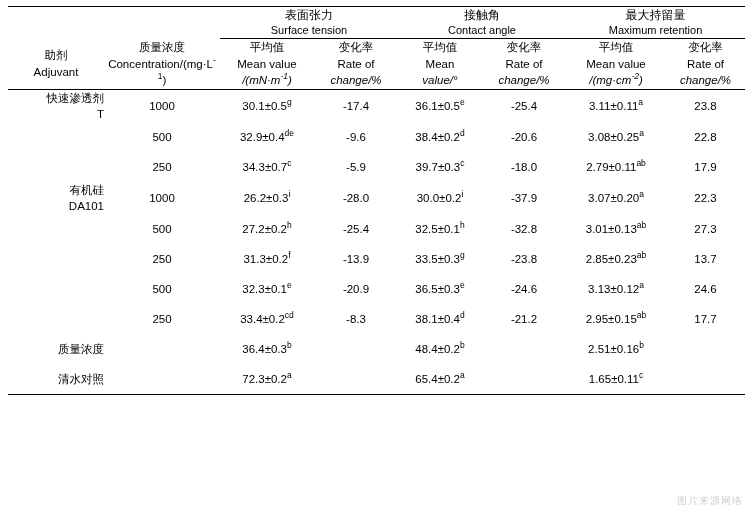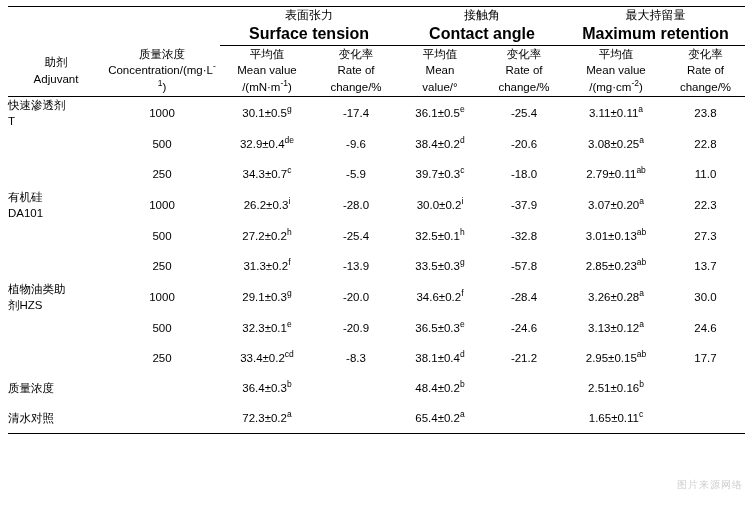--- a/index.html
+++ b/index.html
@@ -38,22 +38,21 @@
     padding-bottom: 3px;
     padding-top: 2px;
     line-height: 1.35;
   }
   .grouphead .cn {
     display: block;
     font-size: 12px;
   }
   .grouphead .en {
     display: block;
-    font-size: 16px;
-    font-weight: bold;
+    font-size: 11px;
   }
   .rule-top {
     border-top: 1.6px solid #000;
     margin-top: 48px;
   }
   .rule-mid {
     border-top: 1px solid #000;
   }
   .grouprule {
     height: 0;
@@ -67,39 +66,39 @@
   }
   .subhead td {
     text-align: center;
     line-height: 1.45;
     font-size: 11.5px;
     padding-top: 5px;
     padding-bottom: 6px;
   }
   .subhead .cn { display: block; }
   .subhead .en { display: block; }
-  .subhead .unit { display: block; }
+  .subhead .unit { display: block; font-style: italic; }
   tbody td {
     text-align: center;
     height: 30px;
     font-size: 11.5px;
   }
   tbody td.first {
-    text-align: left;
+    text-align: right;
     line-height: 1.4;
   }
   sup {
     font-size: 8.5px;
     vertical-align: super;
     line-height: 0;
   }
   .watermark {
     position: absolute;
     right: 10px;
-    bottom: 20px;
+    bottom: 4px;
     font-size: 10px;
     color: #cfcfcf;
     letter-spacing: 1px;
     user-select: none;
   }
 </style>
 </head>
 <body>
 
 <div class="sheet">
@@ -211,21 +210,21 @@
           <td>22.8</td>
         </tr>
         <tr>
           <td class="first"></td>
           <td>250</td>
           <td>34.3±0.7<sup>c</sup></td>
           <td>-5.9</td>
           <td>39.7±0.3<sup>c</sup></td>
           <td>-18.0</td>
           <td>2.79±0.11<sup>ab</sup></td>
-          <td>11.0</td>
+          <td>17.9</td>
         </tr>
         <tr>
           <td class="first">有机硅<br>DA101</td>
           <td>1000</td>
           <td>26.2±0.3<sup>i</sup></td>
           <td>-28.0</td>
           <td>30.0±0.2<sup>i</sup></td>
           <td>-37.9</td>
           <td>3.07±0.20<sup>a</sup></td>
           <td>22.3</td>
@@ -239,33 +238,23 @@
           <td>-32.8</td>
           <td>3.01±0.13<sup>ab</sup></td>
           <td>27.3</td>
         </tr>
         <tr>
           <td class="first"></td>
           <td>250</td>
           <td>31.3±0.2<sup>f</sup></td>
           <td>-13.9</td>
           <td>33.5±0.3<sup>g</sup></td>
-          <td>-57.8</td>
+          <td>-23.8</td>
           <td>2.85±0.23<sup>ab</sup></td>
           <td>13.7</td>
-        </tr>
-        <tr>
-          <td class="first">植物油类助<br>剂HZS</td>
-          <td>1000</td>
-          <td>29.1±0.3<sup>g</sup></td>
-          <td>-20.0</td>
-          <td>34.6±0.2<sup>f</sup></td>
-          <td>-28.4</td>
-          <td>3.26±0.28<sup>a</sup></td>
-          <td>30.0</td>
         </tr>
         <tr>
           <td class="first"></td>
           <td>500</td>
           <td>32.3±0.1<sup>e</sup></td>
           <td>-20.9</td>
           <td>36.5±0.3<sup>e</sup></td>
           <td>-24.6</td>
           <td>3.13±0.12<sup>a</sup></td>
           <td>24.6</td>

